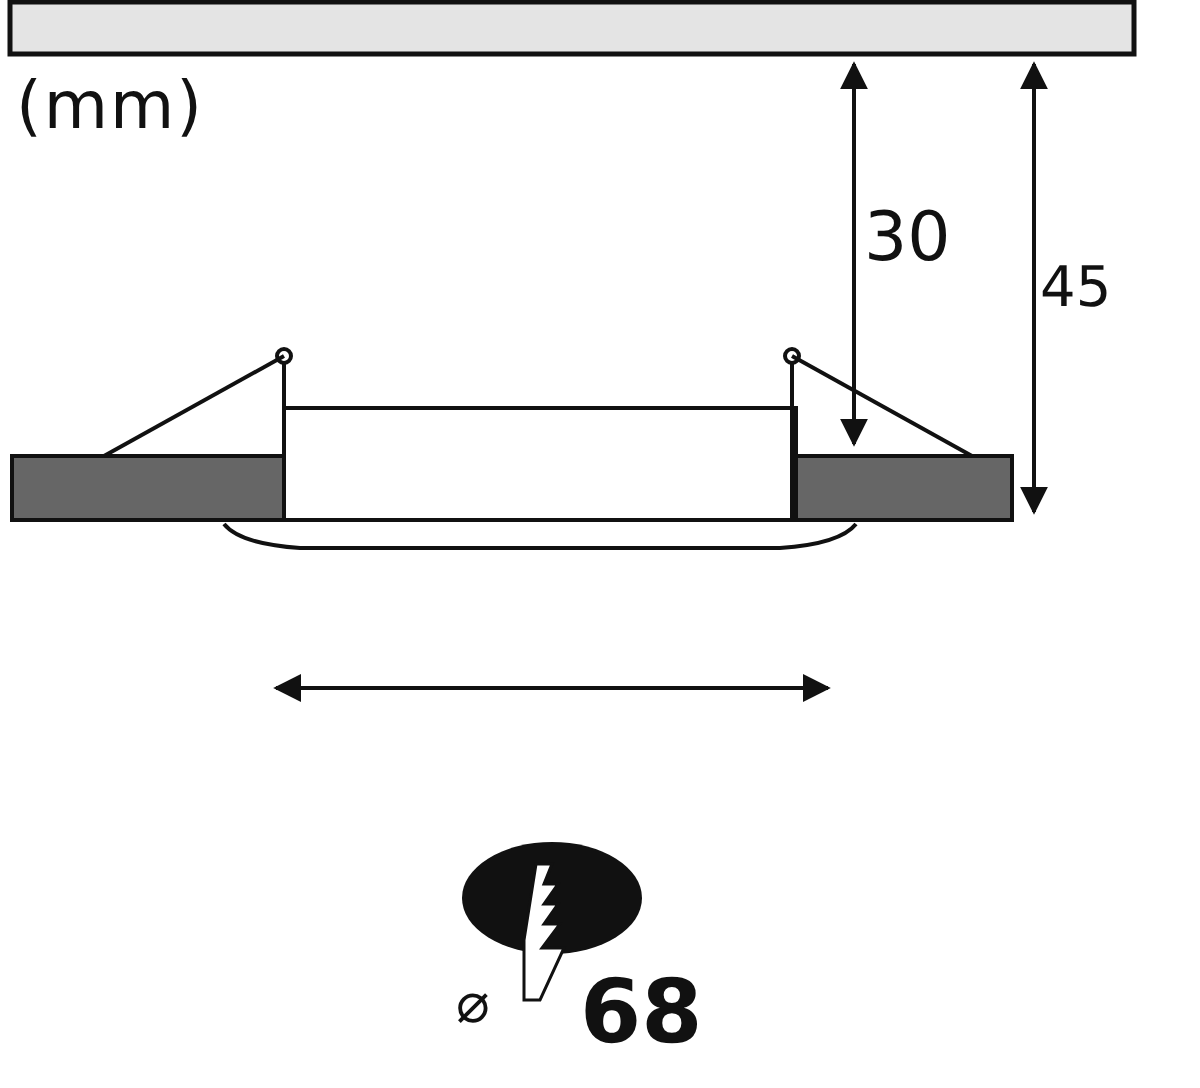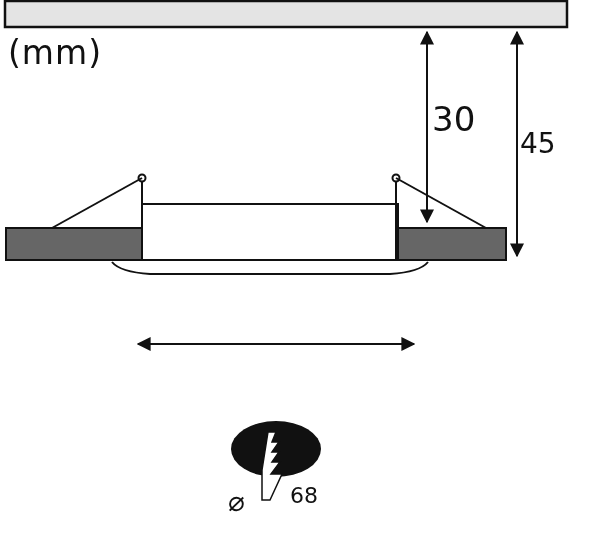--- a/index.html
+++ b/index.html
@@ -10,21 +10,21 @@
       font-family: "DejaVu Sans", sans-serif;
       color: #111111;
       line-height: 1;
       white-space: nowrap;
     }
     .unit { left: 8px; top: 36px; font-size: 33px; letter-spacing: 1px; }
     .dim30 { left: 432px; top: 102px; font-size: 34px; text-align: right; }
     .dim45 { left: 520px; top: 130px; font-size: 28px; }
     .dim78 { left: 237px; top: 362px; font-size: 34px; }
     .dia-sym { left: 228px; top: 488px; font-size: 28px; }
-    .dim68 { left: 290px; top: 485px; font-size: 22px; }
+    .dim68 { left: 290px; top: 485px; font-size: 44px; font-weight: bold; }
   </style>
 </head>
 <body>
 
 <div class="canvas">
   <svg width="600" height="544" viewBox="0 0 600 544" xmlns="http://www.w3.org/2000/svg">
     <defs>
       <marker id="arr" viewBox="0 0 10 10" refX="9" refY="5" markerWidth="7" markerHeight="7" orient="auto-start-reverse">
         <path d="M0,0 L10,5 L0,10 z" fill="#111"></path>
       </marker>

